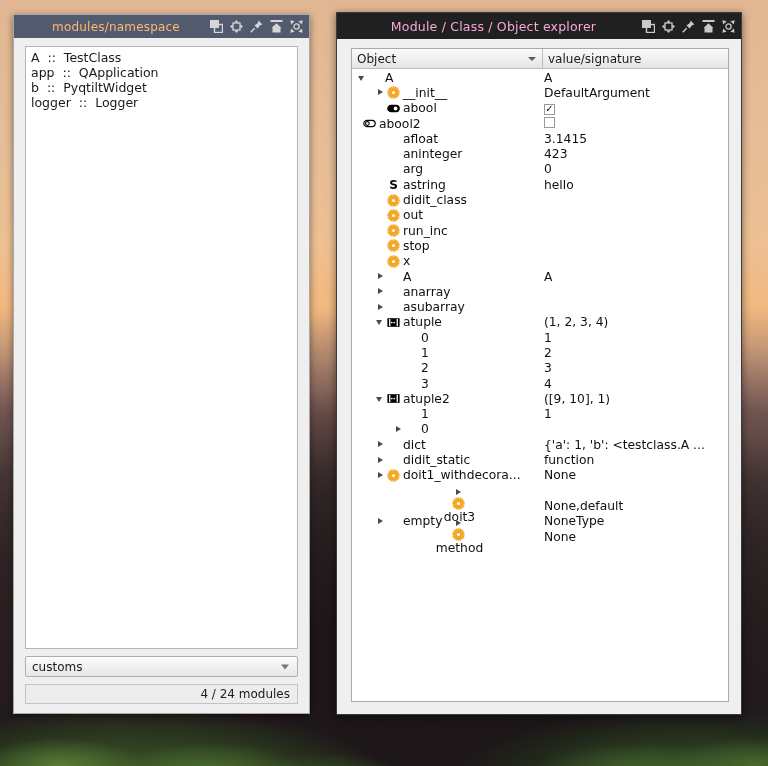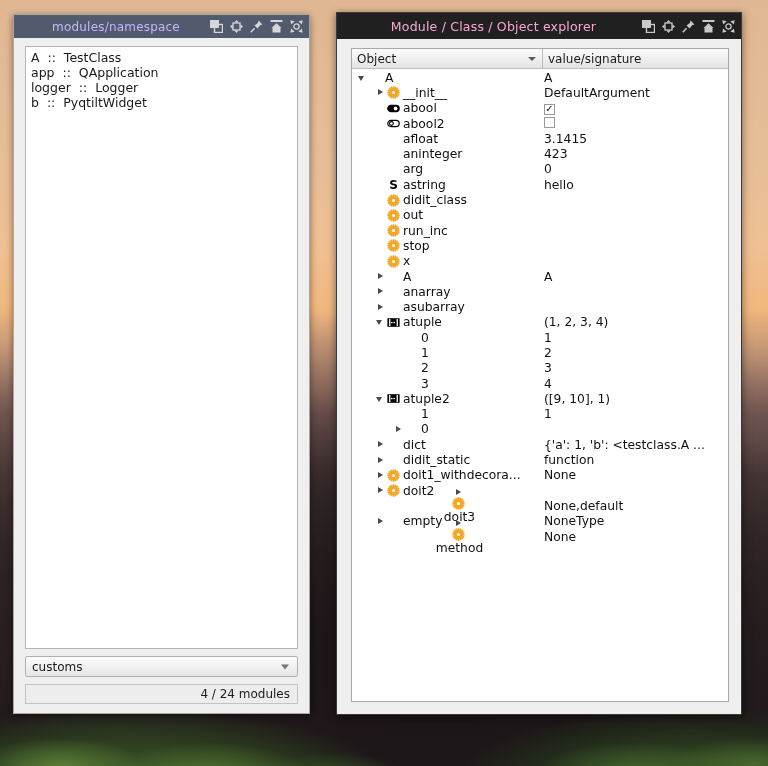--- a/index.html
+++ b/index.html
@@ -47,21 +47,21 @@
       radial-gradient(ellipse 120px 38px at 755px 118px, rgba(85,120,50,.7), rgba(0,0,0,0) 70%);
   }
 
   
   .window{ position:absolute; }
   .titlebar{
     display:flex; align-items:center; height:23px;
     padding:0 6px 0 8px; user-select:none;
   }
   .titlebar .title{
-    flex:1; text-align:center; color:#c4b5fd;
+    flex:1; text-align:center; color:#fdba74;
     font-size:12px; letter-spacing:.2px; white-space:nowrap;
   }
   .tb-icons{ display:flex; align-items:center; gap:7px; }
   .tb-icon{ width:13px; height:13px; display:block; cursor:pointer; }
 
   
   #win-modules{
     left:13px; top:14px; width:297px; height:700px;
     background:#efefef;
     border:1px solid #a8a8a8;
@@ -197,22 +197,22 @@
         <polygon points="12.7,0.3 8.4,1.2 11.8,4.6" fill="#d6d6d6"></polygon>
         <polygon points="0.3,12.7 4.6,11.8 1.2,8.4" fill="#d6d6d6"></polygon>
         <polygon points="12.7,12.7 8.4,11.8 11.8,8.4" fill="#d6d6d6"></polygon>
       </svg>
     </span>
   </div>
   <div class="body">
     <div class="namespace-list" id="namespace-list">
         <div class="row">A  ::  TestClass</div>
         <div class="row">app  ::  QApplication</div>
+        <div class="row">b  ::  PyqtiltWidget</div>
         <div class="row">logger  ::  Logger</div>
-        <div class="row">b  ::  PyqtiltWidget</div>
       </div>
     <div class="combo">
       <span>customs</span>
       <span class="caret"></span>
     </div>
     <div class="statusbar">
       <span>4 / 24 modules</span>
     </div>
   </div>
 </div>
@@ -296,21 +296,21 @@
               <span class="arrow none"></span>
               <svg class="ico" viewBox="0 0 13 13">
                 <rect x="0.8" y="3.4" width="11.4" height="6.2" rx="3.1" fill="#000000" stroke="#000000" stroke-width="1.2"></rect>
                 <circle cy="6.5" r="1.9" cx="8.6" fill="#ffffff"></circle>
               </svg>
               <span>abool</span>
             </div>
             <div class="tcell-val"><span class="chk">✓</span></div>
           </div>
           <div class="trow">
-            <div class="tcell-obj" style="padding-left: 24px;">
+            <div class="tcell-obj" style="">
               <span class="arrow none"></span>
               <svg class="ico" viewBox="0 0 13 13">
                 <rect x="0.8" y="3.4" width="11.4" height="6.2" rx="3.1" fill="#ffffff" stroke="#000000" stroke-width="1.2"></rect>
                 <circle cy="6.5" r="1.9" cx="4.4" fill="none" stroke="#000000" stroke-width="1.1"></circle>
               </svg>
               <span>abool2</span>
             </div>
             <div class="tcell-val"><span class="chk"></span></div>
           </div>
           <div class="trow">
@@ -583,38 +583,20 @@
                   <rect x="5.6" y="0.3" width="1.9" height="12.4" fill="#f5a623" rx="0.4" transform="rotate(157.5 6.5 6.5)"></rect>
                 </g>
                 <circle cx="6.5" cy="6.5" r="4.1" fill="#f5a623"></circle>
                 <circle cx="6.5" cy="6.5" r="1.6" fill="#ffffff"></circle>
               </svg>
               <span>doit1_withdecora...</span>
             </div>
             <div class="tcell-val"><span>None</span></div>
           </div>
           <div class="trow">
-            <div class="tcell-obj" style="padding-left: 24px;">
-              <span class="arrow closed"></span>
-              <svg class="ico" viewBox="0 0 13 13">
-                <g>
-                  <rect x="5.6" y="0.3" width="1.9" height="12.4" fill="#f5a623" rx="0.4" transform="rotate(0 6.5 6.5)"></rect>
-                  <rect x="5.6" y="0.3" width="1.9" height="12.4" fill="#f5a623" rx="0.4" transform="rotate(22.5 6.5 6.5)"></rect>
-                  <rect x="5.6" y="0.3" width="1.9" height="12.4" fill="#f5a623" rx="0.4" transform="rotate(45 6.5 6.5)"></rect>
-                  <rect x="5.6" y="0.3" width="1.9" height="12.4" fill="#f5a623" rx="0.4" transform="rotate(67.5 6.5 6.5)"></rect>
-                  <rect x="5.6" y="0.3" width="1.9" height="12.4" fill="#f5a623" rx="0.4" transform="rotate(90 6.5 6.5)"></rect>
-                  <rect x="5.6" y="0.3" width="1.9" height="12.4" fill="#f5a623" rx="0.4" transform="rotate(112.5 6.5 6.5)"></rect>
-                  <rect x="5.6" y="0.3" width="1.9" height="12.4" fill="#f5a623" rx="0.4" transform="rotate(135 6.5 6.5)"></rect>
-                  <rect x="5.6" y="0.3" width="1.9" height="12.4" fill="#f5a623" rx="0.4" transform="rotate(157.5 6.5 6.5)"></rect>
-                </g>
-                <circle cx="6.5" cy="6.5" r="4.1" fill="#f5a623"></circle>
-                <circle cx="6.5" cy="6.5" r="1.6" fill="#ffffff"></circle>
-              </svg>
-              <span>doit2</span>
-            </div>
           </div>
           <div class="trow">
             <div class="tcell-obj" style="padding-left: 24px; flex-direction: column;">
               <span class="arrow closed"></span>
               <svg class="ico" viewBox="0 0 13 13">
                 <g>
                   <rect x="5.6" y="0.3" width="1.9" height="12.4" fill="#f5a623" rx="0.4" transform="rotate(0 6.5 6.5)"></rect>
                   <rect x="5.6" y="0.3" width="1.9" height="12.4" fill="#f5a623" rx="0.4" transform="rotate(22.5 6.5 6.5)"></rect>
                   <rect x="5.6" y="0.3" width="1.9" height="12.4" fill="#f5a623" rx="0.4" transform="rotate(45 6.5 6.5)"></rect>
                   <rect x="5.6" y="0.3" width="1.9" height="12.4" fill="#f5a623" rx="0.4" transform="rotate(67.5 6.5 6.5)"></rect>

